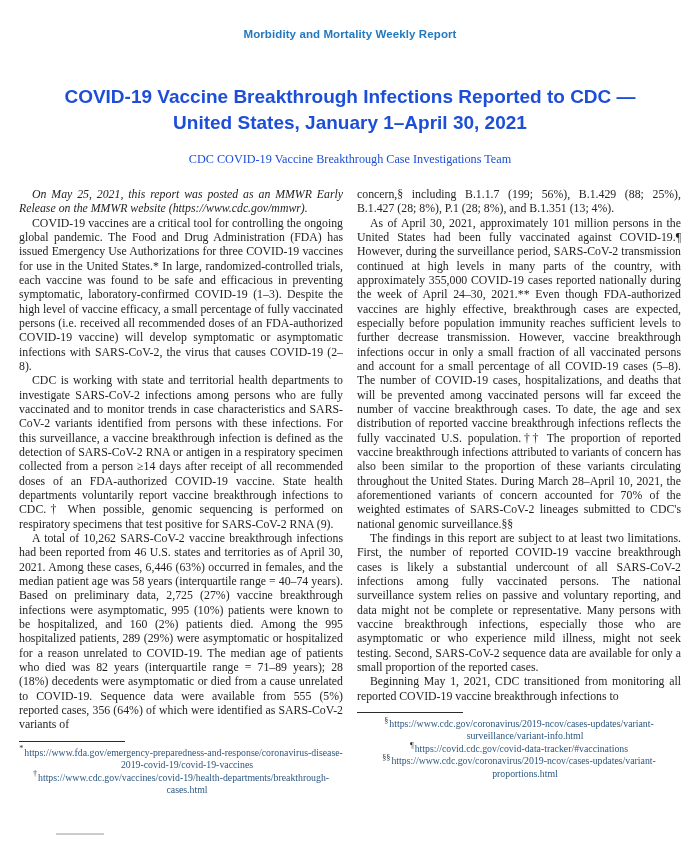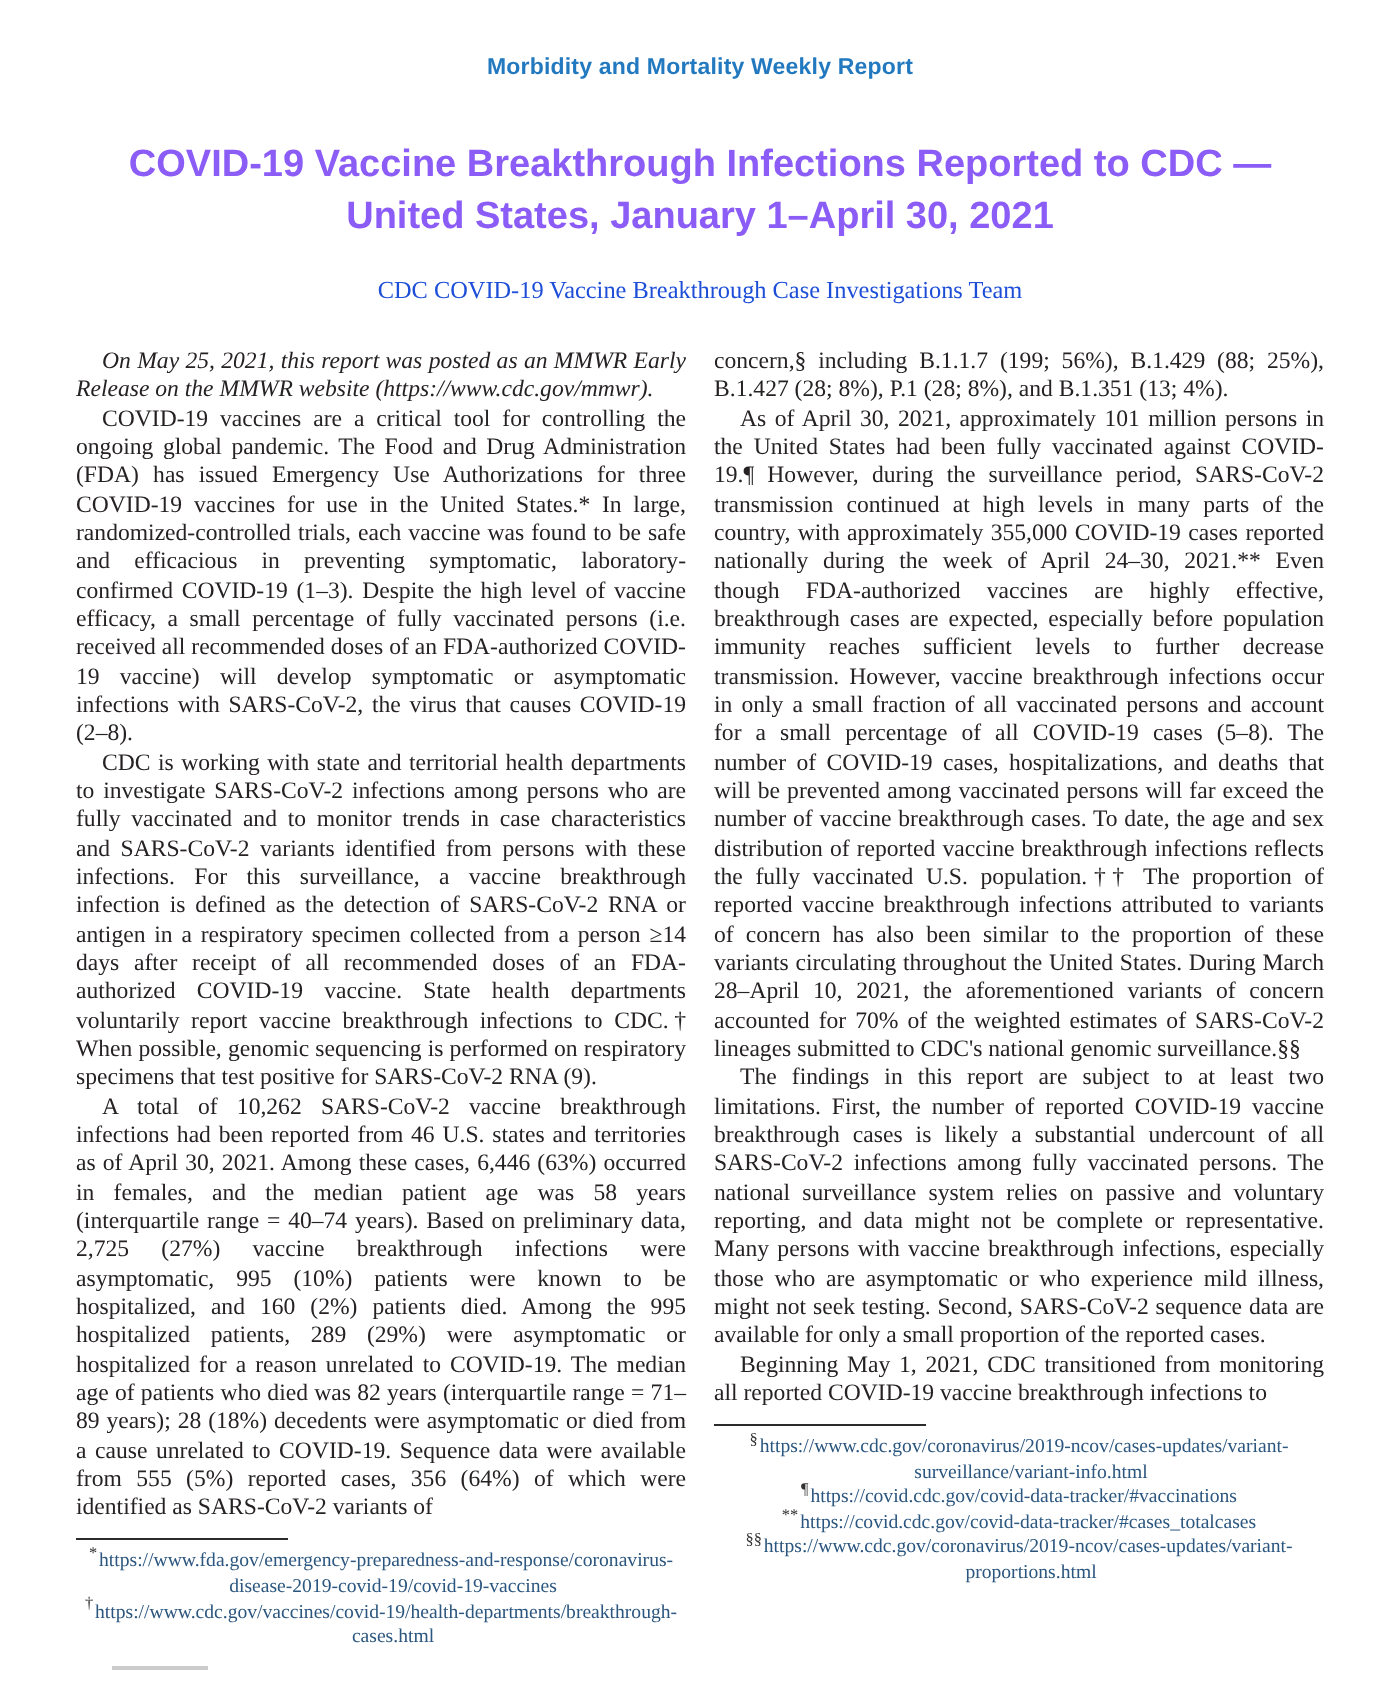--- a/index.html
+++ b/index.html
@@ -1,38 +1,38 @@
 <!DOCTYPE html>
 <html><head>
 <meta charset="utf-8">
 <style>
   * { margin: 0; padding: 0; box-sizing: border-box; }
   html, body { width: 700px; height: 841px; background: #ffffff; overflow: hidden; }
   body { font-family: "Liberation Serif", "DejaVu Serif", serif; color: #231f20; position: relative; }
 
-  .page { width: 700px; height: 841px; position: relative; padding: 0 38px; }
+  .page { width: 700px; height: 841px; position: relative; padding: 0 19px; }
 
   .journal-header {
     text-align: center;
     padding-top: 28px;
     font-family: "Liberation Sans", "DejaVu Sans", sans-serif;
     font-weight: 700;
     font-size: 11.5px;
     color: #2279bf;
     letter-spacing: 0.1px;
   }
 
   .title-block {
-    margin-top: 30px;
+    margin-top: 44px;
     text-align: center;
     font-family: "Liberation Sans", "DejaVu Sans", sans-serif;
     font-weight: 700;
     font-size: 19px;
     line-height: 1.37;
-    color: #8b5cf6;
+    color: #1d4ed8;
   }
 
   .byline {
     margin-top: 16px;
     text-align: center;
     font-size: 12.2px;
     color: #1d4ed8;
   }
 
   .columns {
@@ -126,23 +126,20 @@
 
       <div class="footnote-block">
         <hr class="footnote-rule">
         <div class="fn">
           <span class="fn-marker">§</span><span class="fn-text">https://www.cdc.gov/coronavirus/2019-ncov/cases-updates/variant-surveillance/variant-info.html</span>
         </div>
         <div class="fn">
           <span class="fn-marker">¶</span><span class="fn-text">https://covid.cdc.gov/covid-data-tracker/#vaccinations</span>
         </div>
         <div class="fn">
-          <span class="fn-marker">**</span><span class="fn-text">https://covid.cdc.gov/covid-data-tracker/#cases_totalcases</span>
-        </div>
-        <div class="fn">
           <span class="fn-marker">§§</span><span class="fn-text">https://www.cdc.gov/coronavirus/2019-ncov/cases-updates/variant-proportions.html</span>
         </div>
       </div>
     </div>
 
   </div>
 
   <div class="footer-remnant"></div>
 
 </div>

